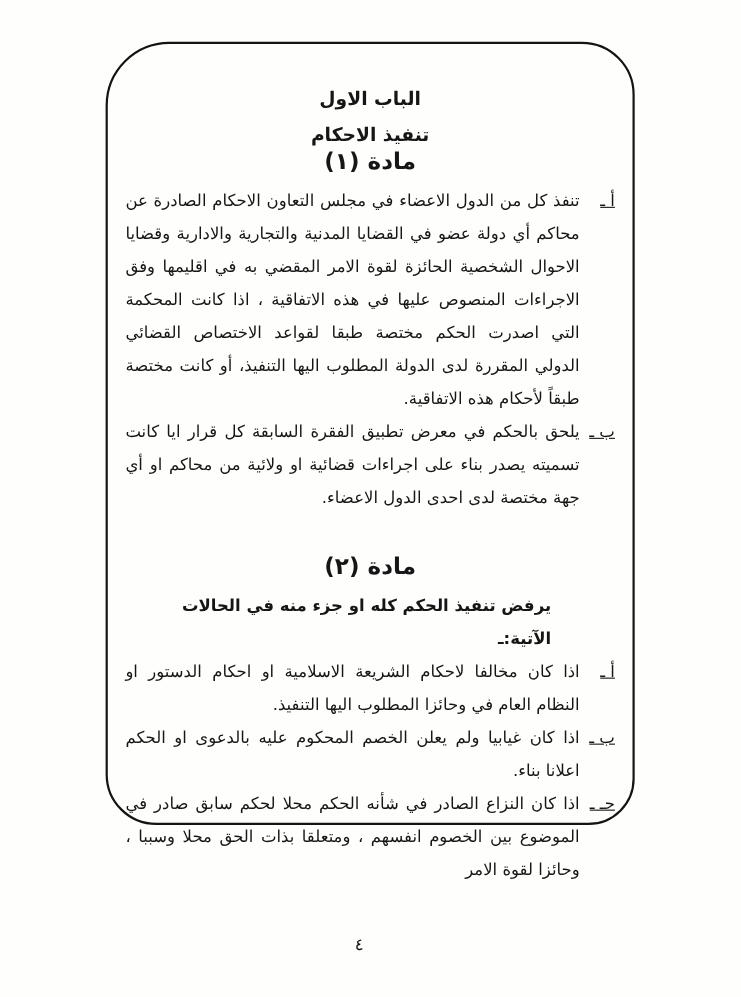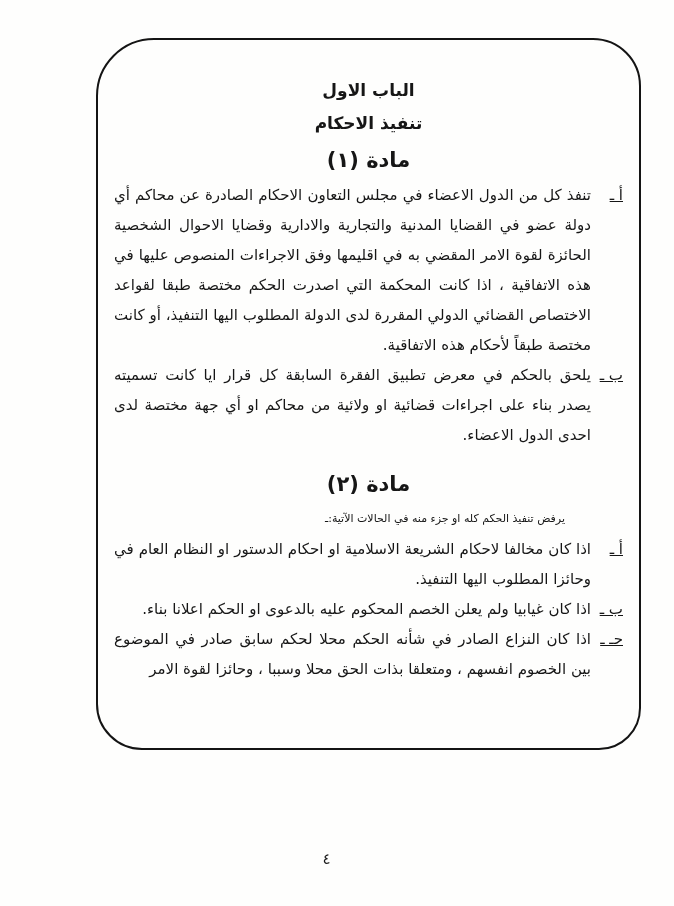--- a/index.html
+++ b/index.html
@@ -7,42 +7,43 @@
     width: 674px; height: 906px;
     background: #fefefd;
     font-family: "DejaVu Sans", sans-serif;
     color: #161616;
     position: relative;
     overflow: hidden;
   }
   .page-frame {
     position: absolute;
     left: 96px; top: 38px;
-    width: 545px; height: 712px;
+    width: 481px; height: 712px;
     border: 2.5px solid #141414;
     border-radius: 58px 48px 42px 46px;
     padding: 38px 16px 0 16px;
     direction: rtl;
     background: transparent;
   }
   .heading {
     text-align: center;
     font-weight: bold;
     font-size: 17px;
     line-height: 24px;
   }
   .chapter-title   { margin-bottom: 9px; }
-  .section-title   { margin-bottom: 13px; }
+  .section-title   { margin-bottom: 0; }
   .article-heading { font-size: 21px; margin-bottom: 8px; }
-  .article-2       { margin-top: 22px; }
+  .article-2       { margin-top: 36px; }
   .article-intro {
-    font-size: 11px;
+    font-size: 15px;
     line-height: 30px;
     padding-right: 58px;
     margin-bottom: 0;
+    font-weight: bold;
   }
   .item {
     display: flex;
     align-items: flex-start;
     font-size: 15px;
     line-height: 30px;
   }
   .item .marker {
     flex: 0 0 32px;
     white-space: nowrap;

